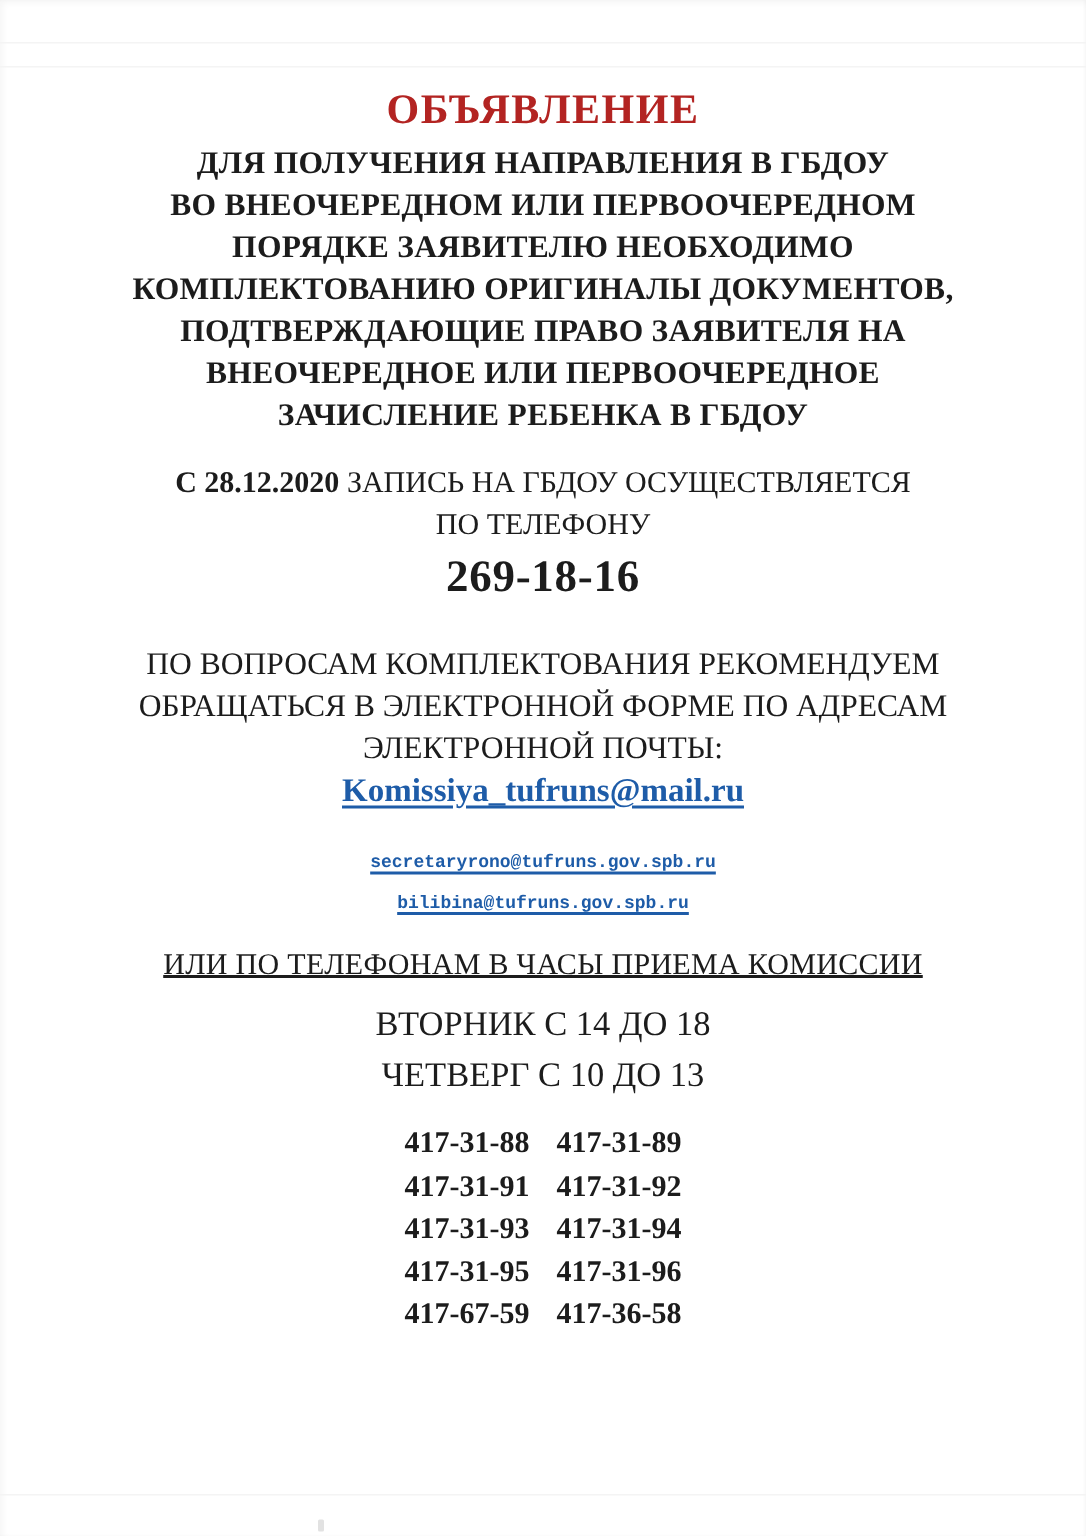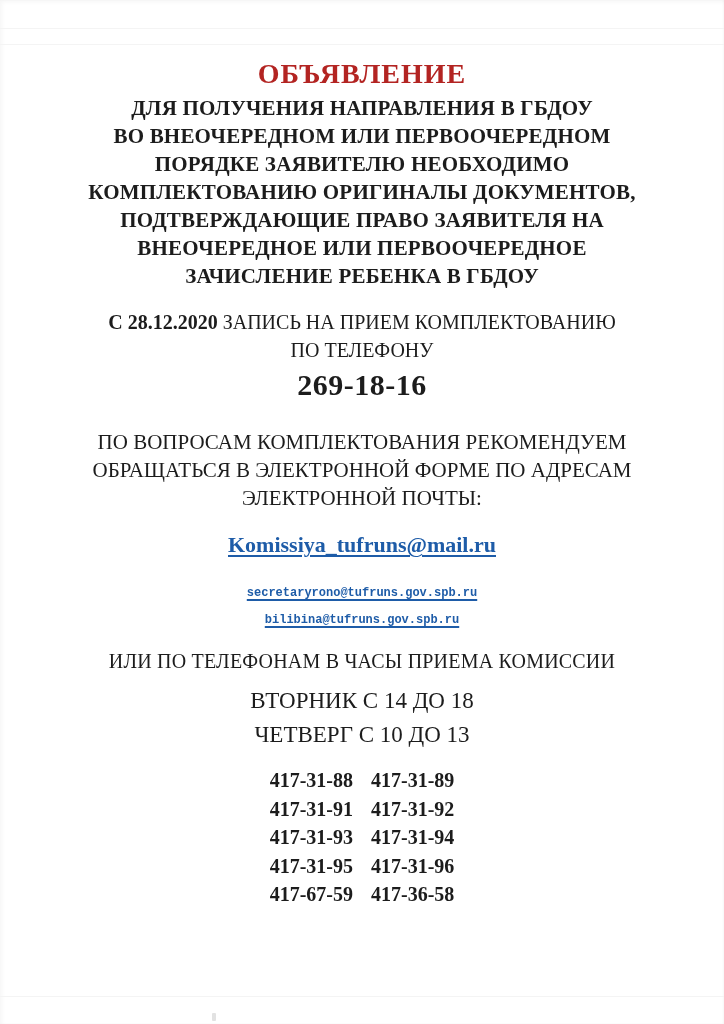--- a/index.html
+++ b/index.html
@@ -59,29 +59,30 @@
     font-size:21px;
     line-height:28px;
   }
   .email-link{
     color:var(--blue);
     font-weight:bold;
     text-decoration:underline;
     text-decoration-thickness:2px;
     text-underline-offset:3px;
   }
-  .primary-email{ margin-top:18px; font-size:22px; line-height:30px; }
+  .primary-email{ margin-top:0; font-size:22px; line-height:30px; }
   .secondary-emails{ margin-top:20px; font-size:12px; line-height:27px;font-family:Liberation Mono, monospace; }
   .secondary-emails a{ display:block; }
 
   .phones-heading{
     margin-top:14px;
     font-size:20px;
     line-height:26px;
     letter-spacing:0.2px;
+    text-decoration:underline;
   }
   .schedule{
     margin-top:10px;
     font-size:23px;
     line-height:34px;
     font-weight:normal;
   }
   .phone-table{
     margin-top:14px;
     display:grid;
@@ -120,21 +121,21 @@
       <div class="prewrap">ДЛЯ ПОЛУЧЕНИЯ НАПРАВЛЕНИЯ В ГБДОУ
 ВО ВНЕОЧЕРЕДНОМ ИЛИ ПЕРВООЧЕРЕДНОМ
 ПОРЯДКЕ ЗАЯВИТЕЛЮ НЕОБХОДИМО</div>
       <div class="prewrap">КОМПЛЕКТОВАНИЮ ОРИГИНАЛЫ ДОКУМЕНТОВ,
 ПОДТВЕРЖДАЮЩИЕ ПРАВО ЗАЯВИТЕЛЯ НА
 ВНЕОЧЕРЕДНОЕ ИЛИ ПЕРВООЧЕРЕДНОЕ
 ЗАЧИСЛЕНИЕ РЕБЕНКА В ГБДОУ</div>
     </div>
 
     <div class="appt">
-      <div><span class="date">С 28.12.2020</span><span> ЗАПИСЬ НА ПРИЕМ КОМПЛЕКТОВАНИЮ</span></div>
+      <div><span class="date">С 28.12.2020</span><span> ЗАПИСЬ НА ГБДОУ ОСУЩЕСТВЛЯЕТСЯ</span></div>
       <div>ПО ТЕЛЕФОНУ</div>
     </div>
 
     <div class="main-phone">269-18-16</div>
 
     <div class="email-sec">
       <div class="prewrap">ПО ВОПРОСАМ КОМПЛЕКТОВАНИЯ РЕКОМЕНДУЕМ
 ОБРАЩАТЬСЯ В ЭЛЕКТРОННОЙ ФОРМЕ ПО АДРЕСАМ
 ЭЛЕКТРОННОЙ ПОЧТЫ:</div>
       <div class="primary-email">

